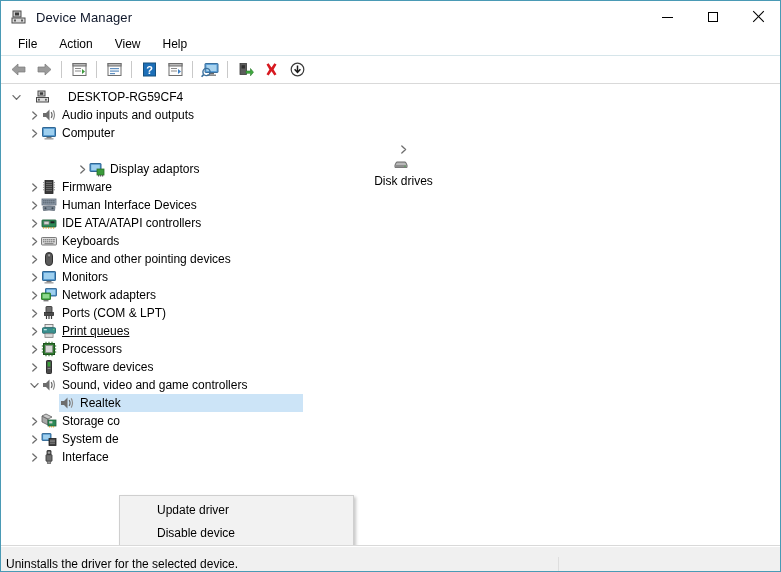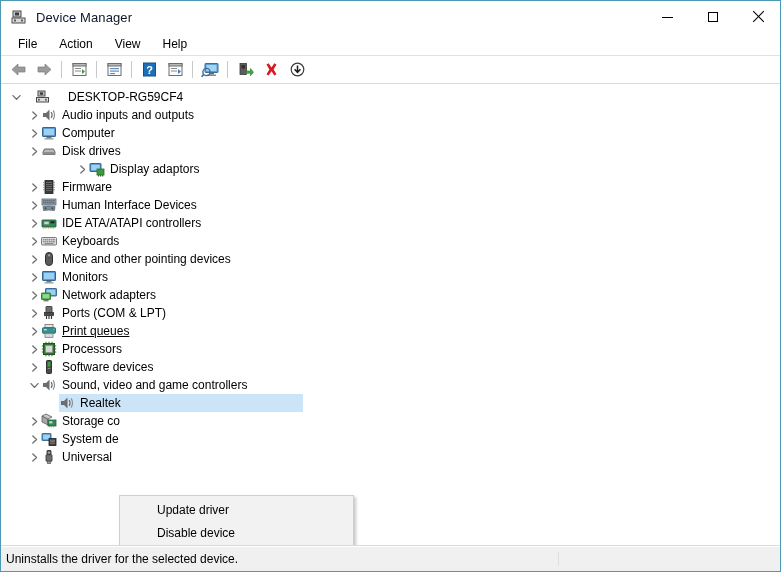--- a/index.html
+++ b/index.html
@@ -63,21 +63,21 @@
   .ctxmenu{
     position:absolute;left:118px;top:411px;width:233px;
     background:#f2f2f2;border:1px solid #cfcfcf;
     box-shadow:2px 2px 3px rgba(0,0,0,0.22);
     padding:3px 0;z-index:50;
   }
   .ctxitem{height:23px;line-height:23px;padding-left:37px;font-size:12px;color:#000;cursor:default;}
   .ctxitem.highlight{background:#a7d4f2;}
   
   .statusbar{
-    height:24px;flex:0 0 24px;background:#f0f0f0;display:flex;align-items:center;
+    height:24px;flex:0 0 24px;background:#f0f0f0;display:flex;align-items:flex-end;
     border-top:1px solid #ffffff;
   }
   .spanel{display:flex;align-items:center;padding-left:5px;font-size:12px;color:#000;
     border-right:1px solid #dedede;box-sizing:border-box;}
   .spanel.p1{width:558px;}
   .spanel.p2{width:130px;}
   .spanel.p3{flex:1;border-right:none;}
 </style>
 </head>
 <body>
@@ -231,21 +231,21 @@
             </svg>
           </span>
           <span class="ticon"><svg width="16" height="16" viewBox="0 0 16 16">
               <rect x="1.5" y="2.5" width="13" height="9" rx="0.6" fill="#4a90c8" stroke="#2f6693" stroke-width="1"></rect>
               <rect x="2.8" y="3.8" width="10.4" height="6.4" fill="#9fd0ef"></rect>
               <rect x="5.5" y="12" width="5" height="1.4" fill="#7a7a7a"></rect>
               <rect x="3.5" y="13.2" width="9" height="1.3" fill="#9a9a9a"></rect>
             </svg></span>
           <span class="tlabel">Computer</span>
         </div>
-        <div class="row" style="padding-left: 26px;">
+        <div class="row" style="padding-left: 26px; flex-direction: column;">
           <span class="chev">
             <svg width="9" height="9" viewBox="0 0 9 9">
               <path d="M2.8 1 L6.6 4.5 L2.8 8" fill="none" stroke="#6d6d6d" stroke-width="1.3" stroke-linecap="round" stroke-linejoin="round"></path>
             </svg>
           </span>
           <span class="ticon"><svg width="16" height="16" viewBox="0 0 16 16">
               <path d="M2 9 L3.5 6 L12.5 6 L14 9 L14 11.5 L2 11.5 Z" fill="#b9b9b9" stroke="#5a5a5a" stroke-width="0.9"></path>
               <rect x="2" y="9" width="12" height="2.5" fill="#8e8e8e"></rect>
               <circle cx="12" cy="10.2" r="0.7" fill="#4ab04a"></circle>
             </svg></span>
@@ -552,21 +552,21 @@
               <path d="M2.8 1 L6.6 4.5 L2.8 8" fill="none" stroke="#6d6d6d" stroke-width="1.3" stroke-linecap="round" stroke-linejoin="round"></path>
             </svg>
           </span>
           <span class="ticon"><svg width="16" height="16" viewBox="0 0 16 16">
               <rect x="6" y="1.5" width="4" height="4.2" rx="0.5" fill="#4a4a4a" stroke="#232323" stroke-width="0.8"></rect>
               <rect x="5" y="5.7" width="6" height="6.5" rx="0.5" fill="#6e6e6e" stroke="#3a3a3a" stroke-width="0.9"></rect>
               <rect x="6.3" y="12.2" width="3.4" height="2.3" fill="#9a9a9a" stroke="#5a5a5a" stroke-width="0.7"></rect>
               <rect x="6.8" y="2.6" width="0.9" height="2" fill="#cacaca"></rect>
               <rect x="8.3" y="2.6" width="0.9" height="2" fill="#cacaca"></rect>
             </svg></span>
-          <span class="tlabel">Universal</span>
+          <span class="tlabel">Interface</span>
         </div>
       </div>
 
     <div class="ctxmenu" id="ctxmenu">
         <div class="ctxitem">Update driver</div>
         <div class="ctxitem">Disable device</div>
         <div class="ctxitem highlight">Uninstall device</div>
       </div>
   </div>
 

